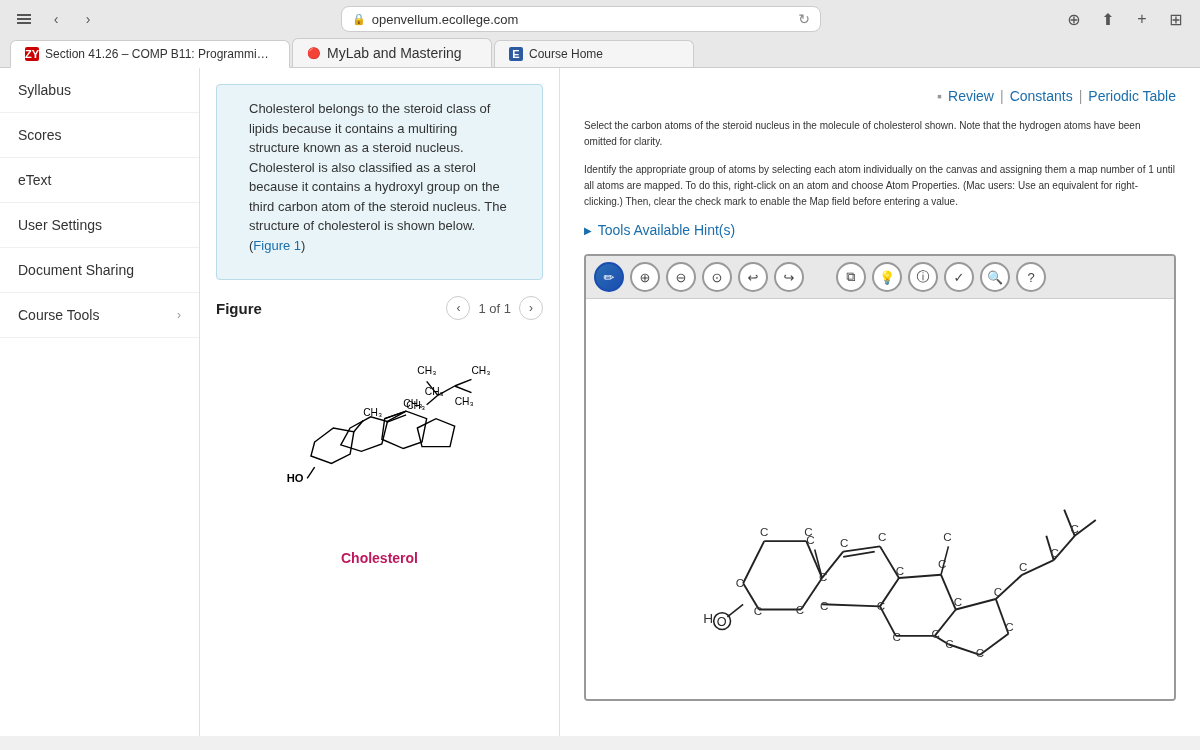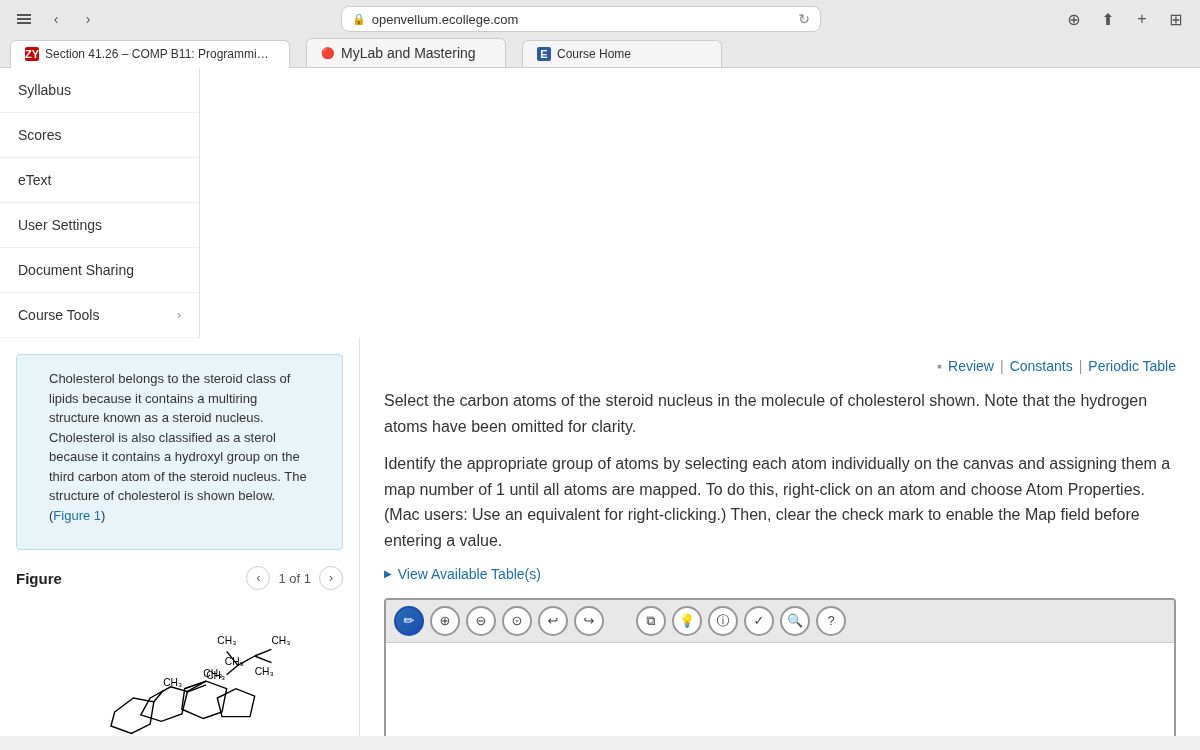--- a/index.html
+++ b/index.html
@@ -31,33 +31,33 @@
     }
     .address-bar .lock-icon { color: #888; font-size: 11px; }
     .browser-actions { display: flex; gap: 6px; align-items: center; color: #555; }
     .browser-action-btn {
       width: 28px; height: 28px; border: none; background: transparent; cursor: pointer;
       display: flex; align-items: center; justify-content: center; color: #555; font-size: 16px;
     }
 
     
     .browser-tabs {
-      display: flex; background: #e8e8e8; padding: 0 10px; gap: 16px; align-items: flex-end;
+      display: flex; background: #e8e8e8; padding: 0 10px; gap: 2px; align-items: flex-end;
     }
     .browser-tab {
       background: #f5f5f5; border: 1px solid #ccc; border-bottom: none;
       border-radius: 6px 6px 0 0; padding: 6px 14px; font-size: 12px; color: #333;
       display: flex; align-items: center; gap: 6px; cursor: pointer; min-width: 200px;
       max-width: 280px;
     }
     .browser-tab.active { background: white; border-bottom: 1px solid white; margin-bottom: -1px; }
     .browser-tab .tab-favicon { width: 14px; height: 14px; font-size: 11px; }
 
     
-    .app-container { display: flex; height: calc(750px - 82px); background: white; flex-direction: column; }
+    .app-container { display: flex; height: calc(750px - 82px); background: white; }
 
     
     .sidebar {
       width: 200px; background: white; border-right: 1px solid #e0e0e0;
       flex-shrink: 0; padding-top: 0;
     }
     .sidebar-item {
       padding: 14px 18px; font-size: 14px; color: #333; cursor: pointer;
       border-bottom: 1px solid #f0f0f0; display: flex; align-items: center;
       justify-content: space-between;
@@ -87,34 +87,34 @@
     .figure-nav-btn {
       width: 24px; height: 24px; border-radius: 50%; border: 1px solid #ccc;
       background: white; cursor: pointer; display: flex; align-items: center;
       justify-content: center; font-size: 12px; color: #555;
     }
     .cholesterol-diagram {
       display: flex; flex-direction: column; align-items: center;
       padding: 10px 0 16px;
     }
     .cholesterol-label {
-      font-size: 10px; font-weight: 600; color: #a16207; margin-top: 8px;
+      font-size: 14px; font-weight: 600; color: #be185d; margin-top: 8px;
     }
     
     .molecule-svg { width: 280px; height: 200px; }
 
     
     .right-panel { flex: 1; overflow-y: auto; padding: 20px 24px; background: white; }
     .panel-links {
       display: flex; justify-content: flex-end; gap: 6px;
       margin-bottom: 14px; font-size: 14px;
     }
     .panel-link { color: #1a6eab; text-decoration: none; cursor: pointer; }
     .panel-separator { color: #999; }
-    .instructions-text { font-size: 16px; color: #333; line-height: 1.6; margin-bottom: 12px; }
+    .instructions-text { font-size: 10px; color: #333; line-height: 1.6; margin-bottom: 12px; }
     .instructions-bold { font-weight: 400; }
     .hint-link {
       display: flex; align-items: center; gap: 6px; color: #1a6eab;
       font-size: 14px; cursor: pointer; margin-bottom: 16px;
     }
     .hint-triangle { font-size: 10px; color: #1a6eab; }
 
     
     .molecule-viewer {
       border: 2px solid #999; background: white; border-radius: 4px;
@@ -296,21 +296,21 @@
       </div>
 
       <p class="instructions-text">Select the carbon atoms of the steroid nucleus in the molecule of cholesterol shown. Note that the hydrogen atoms have been omitted for clarity.</p>
 
       <p class="instructions-text">
         <span class="instructions-bold">Identify the appropriate group of atoms by selecting each atom individually on the canvas and assigning them a map number of 1 until all atoms are mapped. To do this, right-click on an atom and choose Atom Properties. (Mac users: Use an equivalent for right-clicking.) Then, clear the check mark to enable the Map field before entering a value.</span>
       </p>
 
       <div class="hint-link">
         <span class="hint-triangle">▶</span>
-        <span>View Available Table(s)</span>
+        <span>Tools Available Hint(s)</span>
       </div>
 
       <div class="molecule-viewer">
         <div class="viewer-toolbar">
           <button class="viewer-btn pencil">✏</button>
           <button class="viewer-btn">⊕</button>
           <button class="viewer-btn">⊖</button>
           <button class="viewer-btn">⊙</button>
           <button class="viewer-btn">↩</button>
           <button class="viewer-btn">↪</button>

